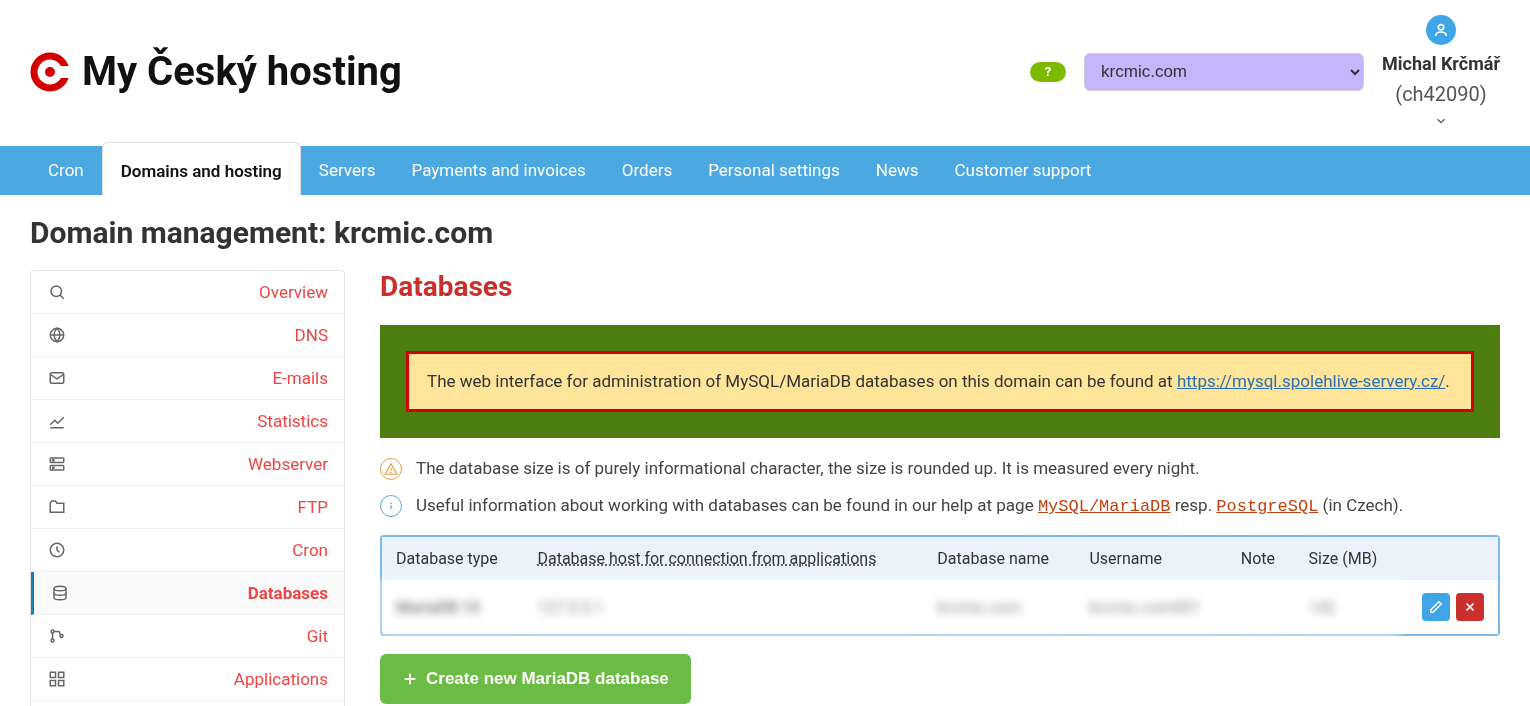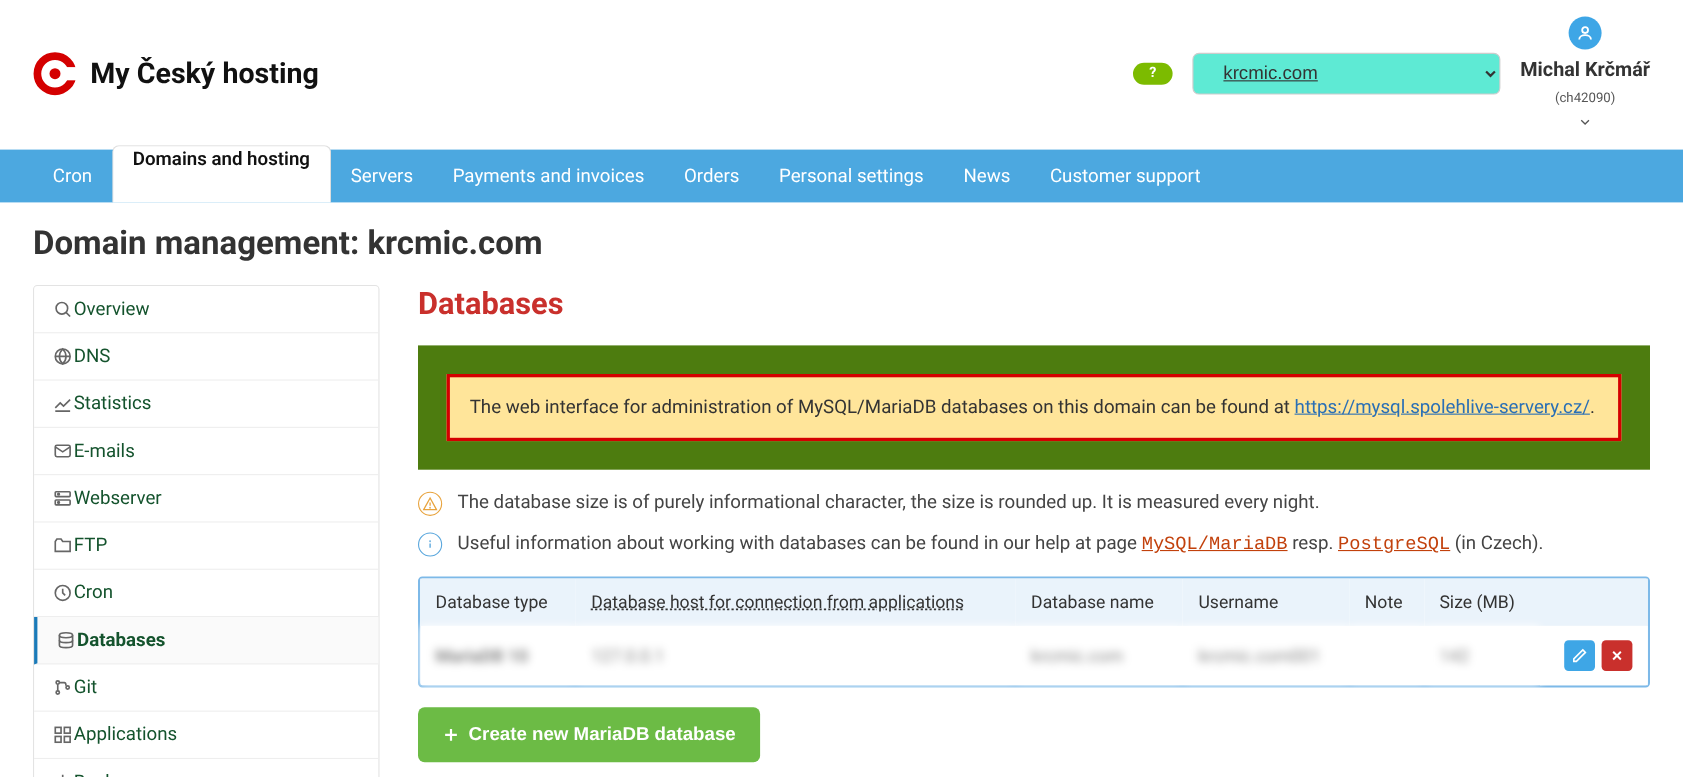--- a/index.html
+++ b/index.html
@@ -1,36 +1,36 @@
 <!DOCTYPE html>
 <html><head>
 <meta charset="utf-8">
 <style>
 *{margin:0;padding:0;box-sizing:border-box;}
 body{font-family:-apple-system,BlinkMacSystemFont,"Segoe UI",Roboto,sans-serif;color:#333;background:#fff;}
 .header{display:flex;align-items:center;padding:15px 30px 18px 30px;}
 .logo-wrap{display:flex;align-items:center;gap:12px;}
 .logo-icon{width:40px;height:40px;}
-.brand-title{font-size:26px;font-weight:700;color:#111;}
+.brand-title{font-size:40px;font-weight:700;color:#111;}
 .header-right{margin-left:auto;display:flex;align-items:center;gap:18px;}
 .toggle{width:36px;height:20px;background:#7cbb00;border-radius:10px;position:relative;display:flex;align-items:center;justify-content:center;}
 .toggle::after{content:"?";color:#fff;font-size:13px;font-weight:bold;position:absolute;}
 .toggle::before{content:"";position:absolute;right:2px;top:2px;width:16px;height:16px;background:#fff;border-radius:50%;display:none;}
-.domain-select{height:38px;min-width:280px;border:1px solid #ccc;border-radius:6px;padding:0 23px;font-size:17px;color:#333;background:#5eead4;text-decoration:underline;}
+.domain-select{height:38px;min-width:280px;border:1px solid #ccc;border-radius:6px;padding:0 12px;font-size:17px;color:#333;background:#c4b5fd;}
 .user-panel{display:flex;align-items:center;gap:8px;flex-direction:column;}
 .avatar{width:30px;height:30px;background:#3ea6e6;border-radius:50%;display:flex;align-items:center;justify-content:center;color:#fff;}
 .user-name{font-weight:700;font-size:18px;}
-.user-code{font-size:12px;color:#555;}
+.user-code{font-size:20px;color:#555;}
 .nav{background:#4ca8e0;display:flex;padding:0 30px;}
 .nav-item{padding:14px 18px;color:#fff;font-size:17px;cursor:pointer;}
-.nav-item.active{background:#fff;color:#111;border-top-left-radius:6px;border-top-right-radius:6px;margin-top:-4px;padding-top:2px;border:1px solid #ddd;border-bottom:none;font-weight:600;}
+.nav-item.active{background:#fff;color:#111;border-top-left-radius:6px;border-top-right-radius:6px;margin-top:-4px;padding-top:18px;border:1px solid #ddd;border-bottom:none;font-weight:600;}
 .page-title{font-size:30px;font-weight:700;padding:20px 30px;}
 .body-wrap{display:flex;padding:0 30px;gap:35px;}
 .sidebar{width:315px;border:1px solid #e3e3e3;border-radius:4px;}
-.side-item{display:flex;align-items:center;padding:11px 16px;font-size:17px;color:#14532d;border-bottom:1px solid #eee;cursor:pointer;}
+.side-item{display:flex;align-items:center;gap:14px;padding:11px 16px;font-size:17px;color:#ef4444;border-bottom:1px solid #eee;cursor:pointer;justify-content:space-between;}
 .side-item:last-child{border-bottom:none;}
 .side-item.active{font-weight:700;border-left:3px solid #1b7ab8;background:#fafafa;}
 .side-icon{width:20px;height:20px;color:#666;display:flex;align-items:center;justify-content:center;}
 .content{flex:1;}
 .section-title{font-size:28px;font-weight:700;color:#c9302c;margin-bottom:22px;}
 .alert{background:#4d7c0f;padding:26px;margin-bottom:20px;}
 .alert-inner{border:3px solid #d40000;padding:14px 18px;background:#ffe59a;font-size:17px;line-height:1.6;}
 .alert-inner a{color:#2a6fb5;text-decoration:underline;}
 .info-row{display:flex;align-items:flex-start;gap:14px;margin:15px 0;font-size:17px;color:#444;}
 .info-icon{width:22px;height:22px;flex-shrink:0;display:flex;align-items:center;justify-content:center;border-radius:50%;border:1px solid;}
@@ -112,34 +112,34 @@
             <circle cx="12" cy="12" r="9"></circle>
             <line x1="3" y1="12" x2="21" y2="12"></line>
             <path d="M12 3c2.5 2.5 4 5.5 4 9s-1.5 6.5-4 9c-2.5-2.5-4-5.5-4-9s1.5-6.5 4-9z"></path>
           </svg>
         </span>
         <span>DNS</span>
       </div>
     <div class="side-item">
         <span class="side-icon">
           <svg width="18" height="18" viewBox="0 0 24 24" fill="none" stroke="currentColor" stroke-width="2">
+            <rect x="3" y="5" width="18" height="14" rx="2"></rect>
+            <polyline points="3 7 12 13 21 7"></polyline>
+          </svg>
+        </span>
+        <span>E-mails</span>
+      </div>
+    <div class="side-item">
+        <span class="side-icon">
+          <svg width="18" height="18" viewBox="0 0 24 24" fill="none" stroke="currentColor" stroke-width="2">
             <polyline points="3 17 9 11 13 15 21 7"></polyline>
             <line x1="3" y1="21" x2="21" y2="21"></line>
           </svg>
         </span>
         <span>Statistics</span>
-      </div>
-    <div class="side-item">
-        <span class="side-icon">
-          <svg width="18" height="18" viewBox="0 0 24 24" fill="none" stroke="currentColor" stroke-width="2">
-            <rect x="3" y="5" width="18" height="14" rx="2"></rect>
-            <polyline points="3 7 12 13 21 7"></polyline>
-          </svg>
-        </span>
-        <span>E-mails</span>
       </div>
     <div class="side-item">
         <span class="side-icon">
           <svg width="18" height="18" viewBox="0 0 24 24" fill="none" stroke="currentColor" stroke-width="2">
             <rect x="3" y="4" width="18" height="6" rx="1"></rect>
             <rect x="3" y="14" width="18" height="6" rx="1"></rect>
             <circle cx="7" cy="7" r="1"></circle>
             <circle cx="7" cy="17" r="1"></circle>
           </svg>
         </span>

